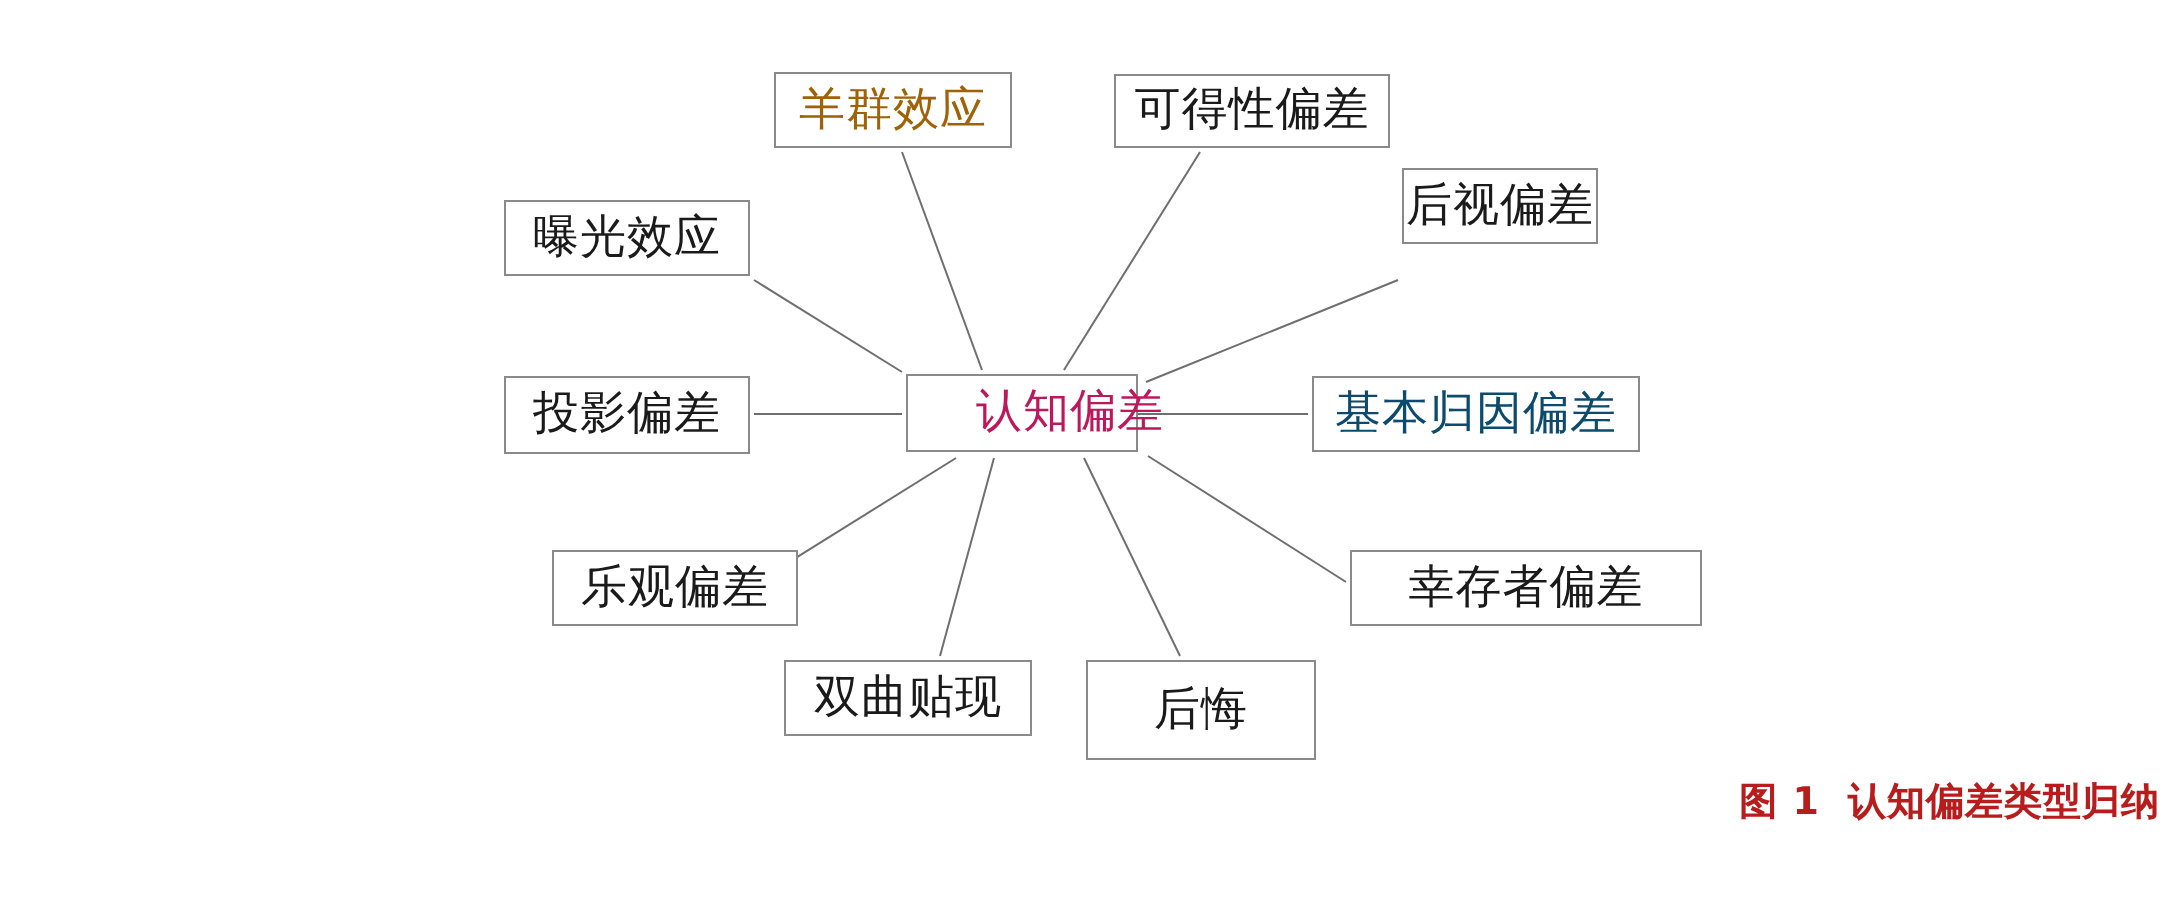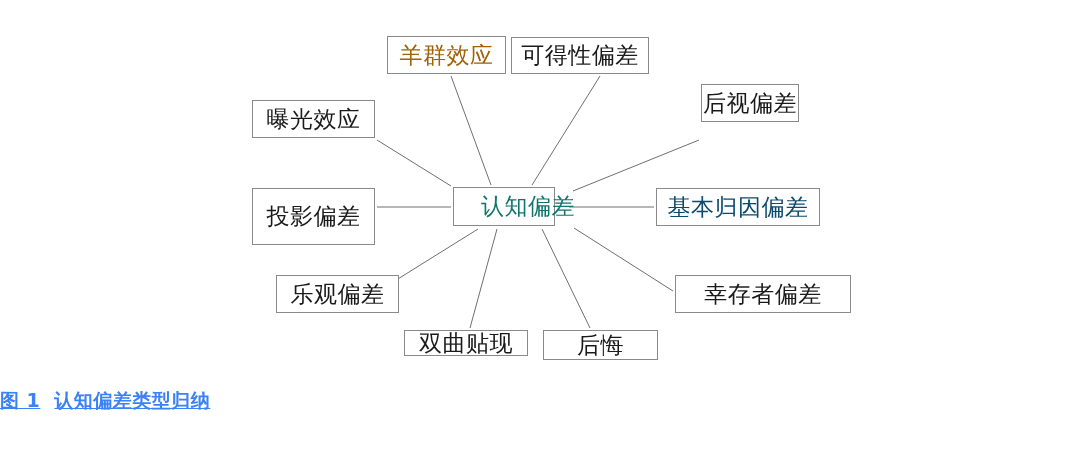--- a/index.html
+++ b/index.html
@@ -43,27 +43,26 @@
     z-index: 2;
   }
   .node.center {
     border-color: #6d6d6d;
   }
   #figure-caption {
     position: absolute;
     left: 0;
     top: 388px;
     width: 1080px;
-    text-align: left;
+    text-align: right;
     font-family: "DejaVu Sans", "Liberation Sans", sans-serif;
     font-weight: bold;
     font-size: 19px;
-    color: #3b82f6;
+    color: #b91c1c;
     letter-spacing: 0.5px;
-    text-decoration: underline;
   }
   #figure-caption .cap-label { margin-right: 14px; }
 </style>
 </head>
 <body>
 
 <div id="figure-root">
 
   <svg id="edge-layer" viewBox="0 0 1080 457" width="1080" height="457" xmlns="http://www.w3.org/2000/svg">
       <line x1="451" y1="76" x2="491" y2="185" stroke="#6f6f6f" stroke-width="1"></line>
@@ -72,51 +71,51 @@
       <line x1="699" y1="140" x2="573" y2="191" stroke="#6f6f6f" stroke-width="1"></line>
       <line x1="377" y1="207" x2="451" y2="207" stroke="#6f6f6f" stroke-width="1"></line>
       <line x1="654" y1="207" x2="569" y2="207" stroke="#6f6f6f" stroke-width="1"></line>
       <line x1="377" y1="292" x2="478" y2="229" stroke="#6f6f6f" stroke-width="1"></line>
       <line x1="673" y1="291" x2="574" y2="228" stroke="#6f6f6f" stroke-width="1"></line>
       <line x1="470" y1="328" x2="497" y2="229" stroke="#6f6f6f" stroke-width="1"></line>
       <line x1="590" y1="328" x2="542" y2="229" stroke="#6f6f6f" stroke-width="1"></line>
     </svg>
 
   <div id="nodes-layer">
-      <div class="node center" style="left: 453px; top: 187px; width: 102px; height: 39px; border-color: rgb(138, 138, 138); color: #0f766e; padding-left: 48px;">
+      <div class="node center" style="left: 453px; top: 187px; width: 116px; height: 39px; border-color: rgb(138, 138, 138); color: #be185d; padding-left: 48px;">
         <span>认知偏差</span>
       </div>
       <div class="node" style="left: 387px; top: 36px; width: 119px; height: 38px; border-color: rgb(138, 138, 138); color: #a16207;">
         <span>羊群效应</span>
       </div>
-      <div class="node" style="left: 511px; top: 37px; width: 138px; height: 37px; border-color: rgb(138, 138, 138); color: rgb(26, 26, 26);">
+      <div class="node" style="left: 557px; top: 37px; width: 138px; height: 37px; border-color: rgb(138, 138, 138); color: rgb(26, 26, 26);">
         <span>可得性偏差</span>
       </div>
       <div class="node" style="left: 252px; top: 100px; width: 123px; height: 38px; border-color: rgb(138, 138, 138); color: rgb(26, 26, 26); text-align: center;">
         <span>曝光效应</span>
       </div>
       <div class="node" style="left: 701px; top: 84px; width: 98px; height: 38px; border-color: rgb(138, 138, 138); color: rgb(26, 26, 26);">
         <span>后视偏差</span>
       </div>
-      <div class="node" style="left: 252px; top: 188px; width: 123px; height: 57px; border-color: rgb(138, 138, 138); color: rgb(26, 26, 26);">
+      <div class="node" style="left: 252px; top: 188px; width: 123px; height: 39px; border-color: rgb(138, 138, 138); color: rgb(26, 26, 26);">
         <span>投影偏差</span>
       </div>
       <div class="node" style="left: 656px; top: 188px; width: 164px; height: 38px; border-color: rgb(138, 138, 138); color: #0c4a6e;">
         <span>基本归因偏差</span>
       </div>
       <div class="node" style="left: 252px; top: 275px; width: 123px; height: 38px; border-color: rgb(138, 138, 138); color: rgb(26, 26, 26); margin-left: 24px;">
         <span>乐观偏差</span>
       </div>
       <div class="node" style="left: 675px; top: 275px; width: 176px; height: 38px; border-color: rgb(138, 138, 138); color: rgb(26, 26, 26);">
         <span>幸存者偏差</span>
       </div>
-      <div class="node" style="left: 404px; top: 330px; width: 124px; height: 26px; border-color: rgb(138, 138, 138); color: rgb(26, 26, 26);">
+      <div class="node" style="left: 392px; top: 330px; width: 124px; height: 38px; border-color: rgb(138, 138, 138); color: rgb(26, 26, 26);">
         <span>双曲贴现</span>
       </div>
-      <div class="node" style="left: 543px; top: 330px; width: 115px; height: 30px; border-color: rgb(138, 138, 138); color: rgb(26, 26, 26);">
+      <div class="node" style="left: 543px; top: 330px; width: 115px; height: 50px; border-color: rgb(138, 138, 138); color: rgb(26, 26, 26);">
         <span>后悔</span>
       </div>
     </div>
 
   <div id="figure-caption">
     <span class="cap-label">图 1</span><span class="cap-title">认知偏差类型归纳</span>
   </div>
 
 </div>
 

